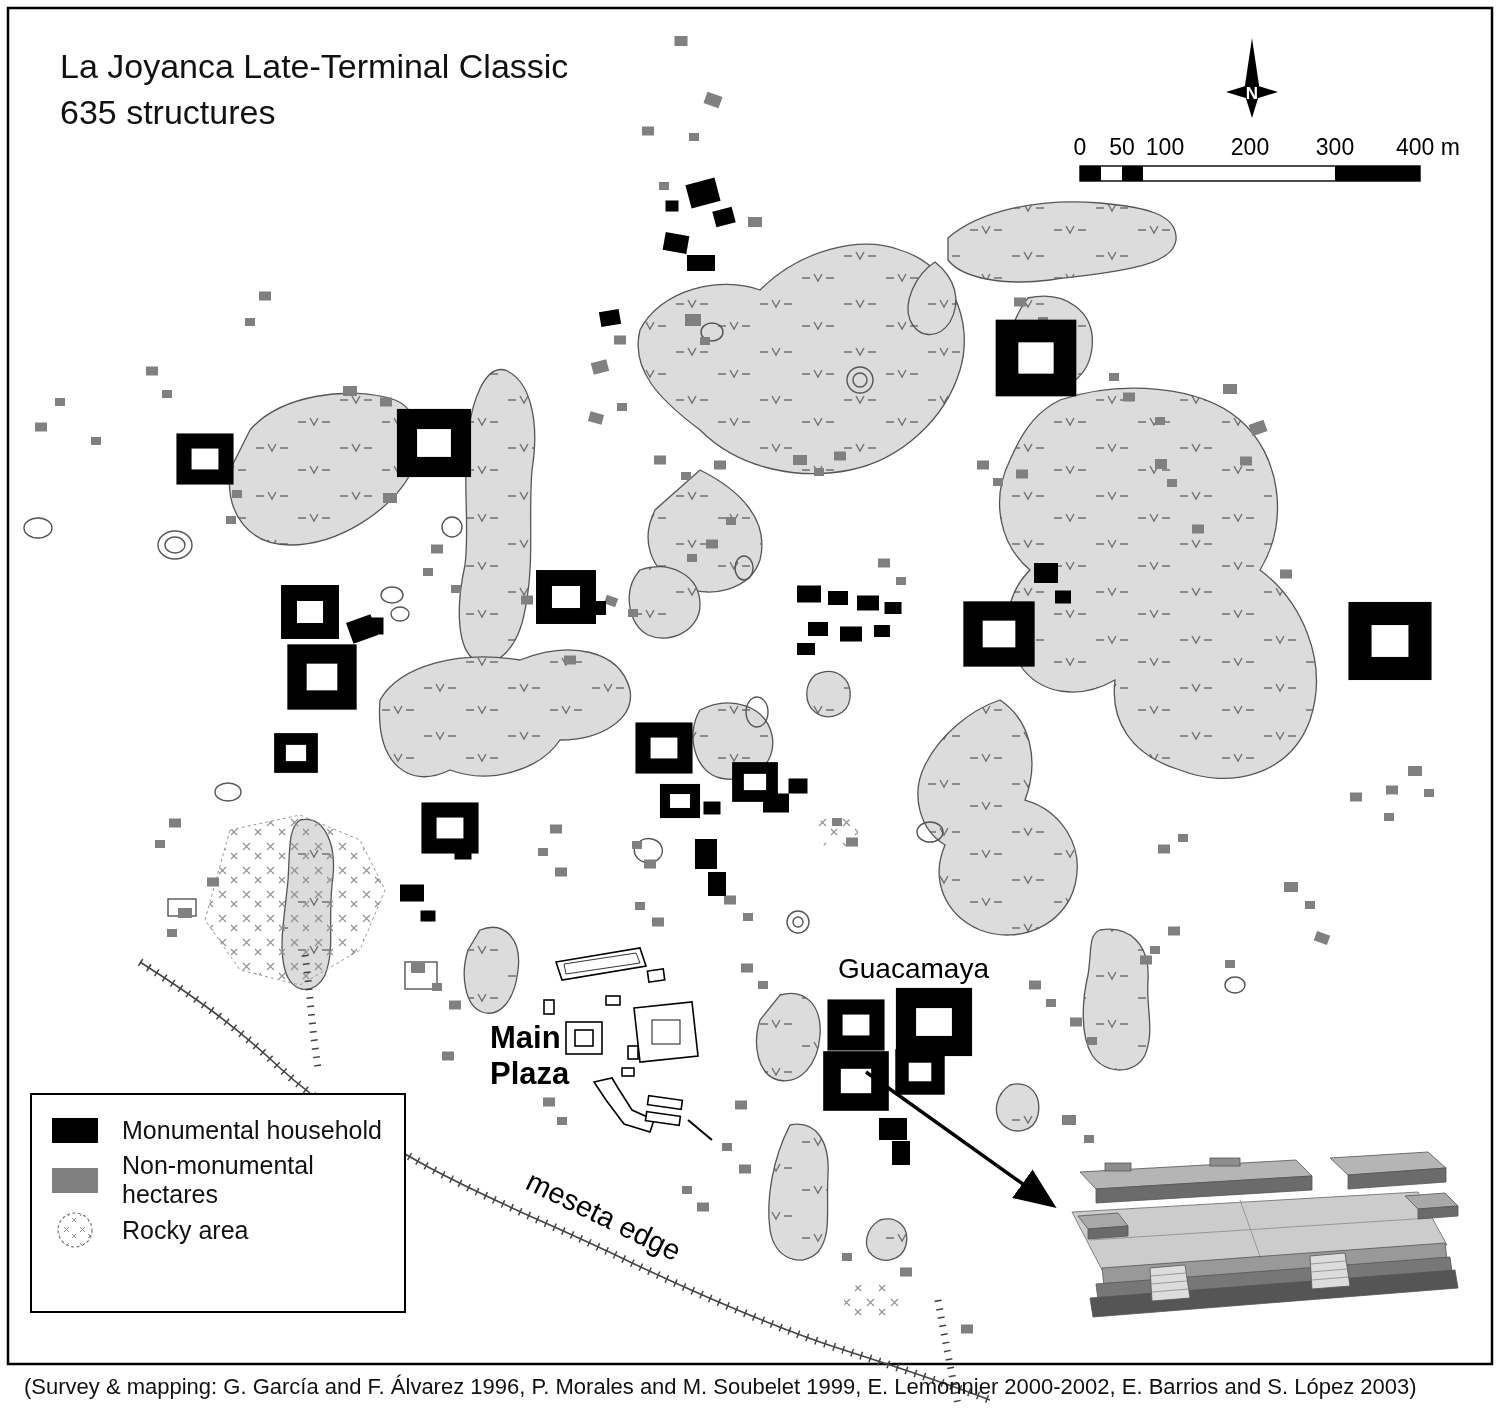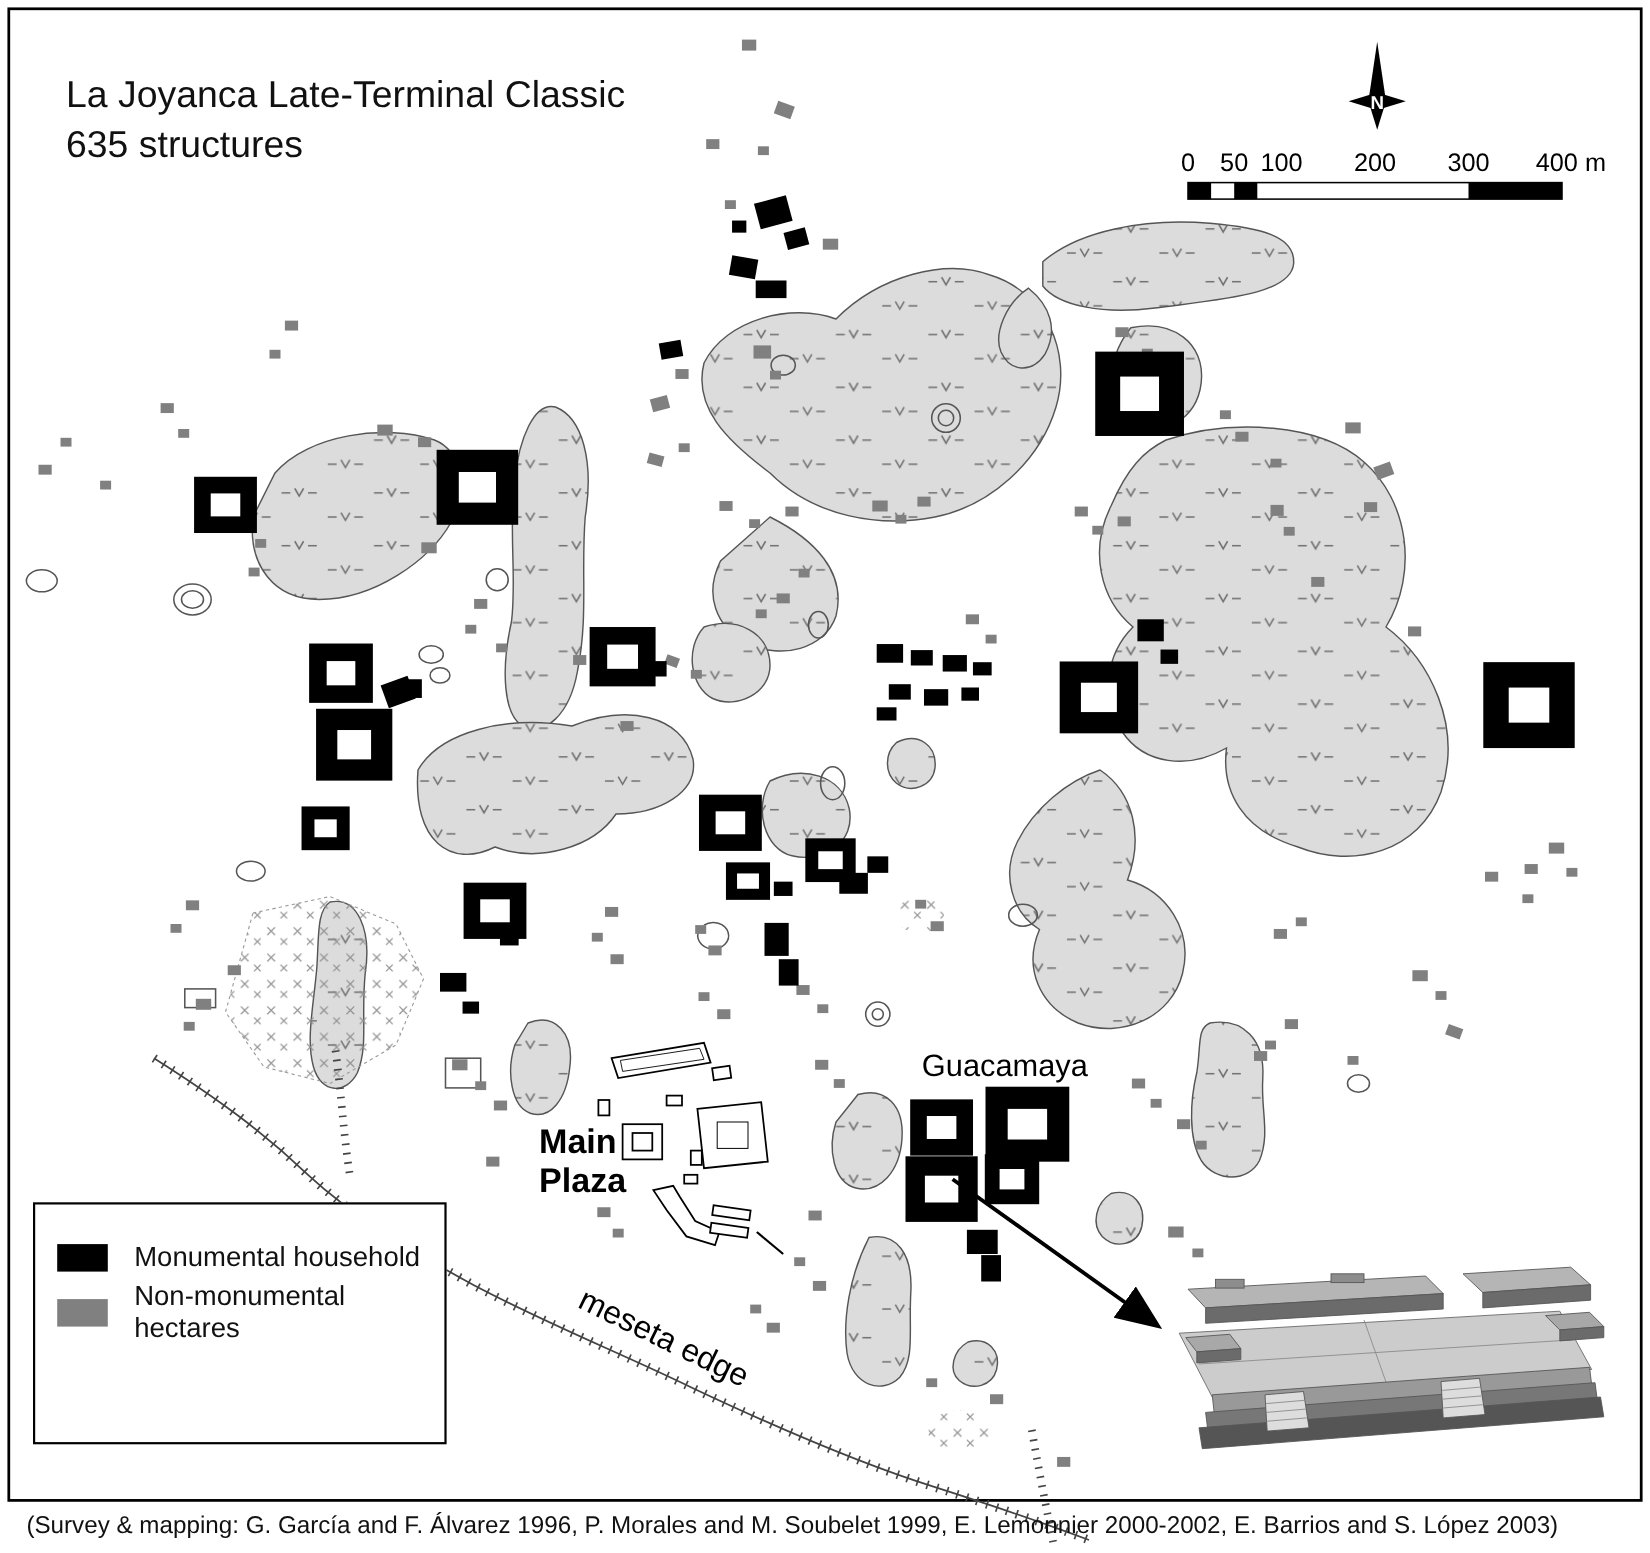--- a/index.html
+++ b/index.html
@@ -1,21 +1,21 @@
 <!DOCTYPE html>
 <html><head>
 <meta charset="utf-8">
 <style>
   html,body{margin:0;padding:0;background:#ffffff;}
   .stage{position:relative;width:1500px;height:1412px;background:#ffffff;
          font-family:"Liberation Sans", sans-serif;color:#111;overflow:hidden;}
   .map-svg{position:absolute;left:0;top:0;}
-  .title-block{position:absolute;left:60px;top:64px;font-size:34px;line-height:1.35;font-weight:400;}
+  .title-block{position:absolute;left:60px;top:44px;font-size:34px;line-height:1.35;font-weight:400;}
   .legend{position:absolute;left:30px;top:1093px;width:376px;height:220px;background:#ffffff;
-          border:2px solid #000;box-sizing:border-box;padding:23px 0 0 14px;}
+          border:2px solid #000;box-sizing:border-box;padding:10px 0 0 14px;}
   .legend-row{display:flex;align-items:center;height:50px;font-size:25px;}
   .legend-row .sw{margin-right:14px;flex:0 0 auto;}
   .caption{position:absolute;left:24px;top:1374px;width:1456px;font-size:22px;white-space:nowrap;}
   text{font-family:"Liberation Sans", sans-serif;}
 </style>
 </head>
 <body>
 
 <div class="stage">
 
@@ -333,16 +333,27 @@
         <rect x="6" y="4" width="46" height="25" fill="#000000"></rect>
       </svg>
       <span>Monumental household</span>
     </div>
     <div class="legend-row">
       <svg class="sw" width="62" height="32">
         <rect x="6" y="4" width="46" height="25" fill="#808080"></rect>
       </svg>
       <span>Non-monumental hectares</span>
     </div>
+    <div class="legend-row">
+      <svg class="sw" width="62" height="42">
+        <defs>
+          <pattern id="rockPatL" width="16" height="16" patternUnits="userSpaceOnUse">
+            <path d="M2,2 l5,5 M7,2 l-5,5 M10,9 l4,4 M14,9 l-4,4" stroke="#8f8f8f" stroke-width="1" fill="none"></path>
+          </pattern>
+        </defs>
+        <circle cx="29" cy="21" r="17" fill="url(#rockPatL)" stroke="#777" stroke-width="1.2" stroke-dasharray="3 2.5"></circle>
+      </svg>
+      <span>Rocky area</span>
+    </div>
   </div>
 
   <div class="caption">(Survey &amp; mapping: G. García and F. Álvarez 1996, P. Morales and M. Soubelet 1999, E. Lemonnier 2000-2002, E. Barrios and S. López 2003)</div>
 </div>
 
 </body></html>

